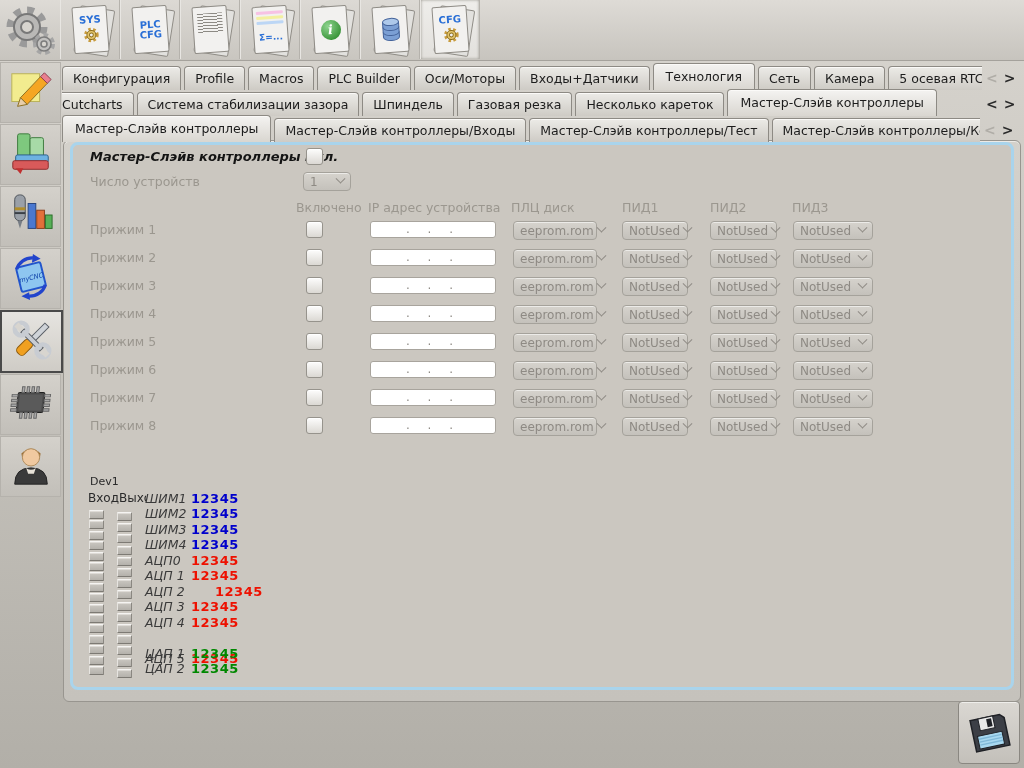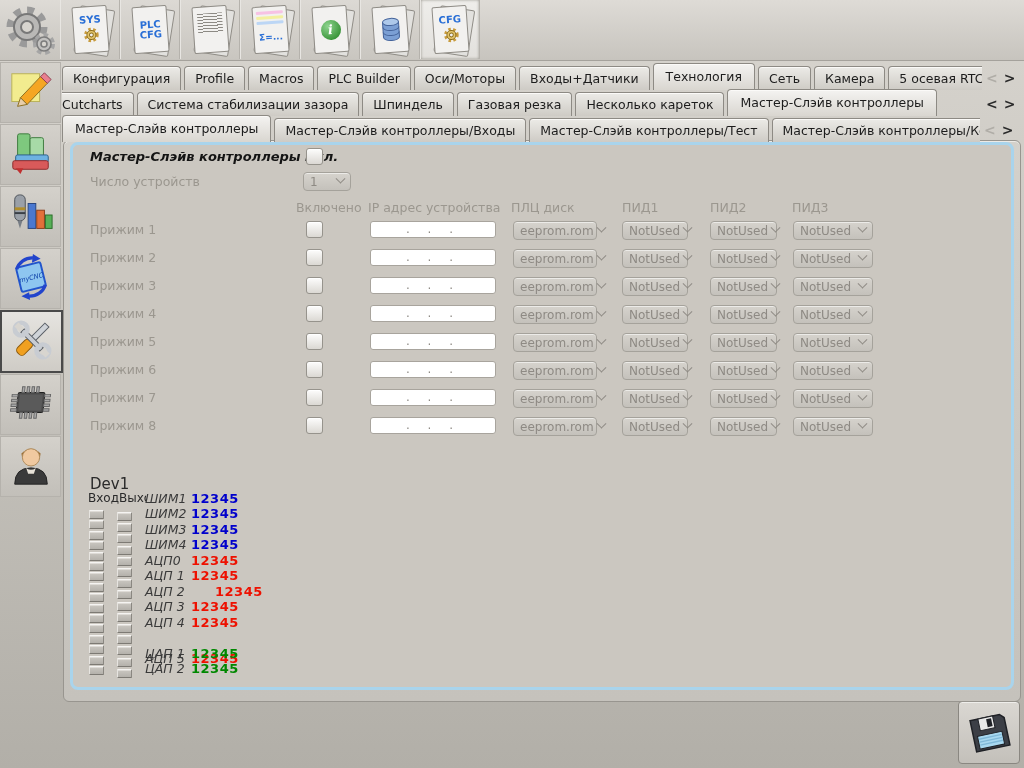--- a/index.html
+++ b/index.html
@@ -68,21 +68,21 @@
   .textin{height:15px;background:#fff;border:1px solid #a8a49d;border-radius:3px;
           color:#8e8a84;font-size:12px;line-height:15px;text-align:center;letter-spacing:7px;}
   .select{height:17px;border:1px solid #a5a29b;border-radius:4px;
           background:linear-gradient(#d6d3cd,#c4c1bb);box-shadow:inset 0 1px 0 rgba(255,255,255,.55);
           color:#8e8a84;font-size:12px;display:flex;align-items:center;justify-content:space-between;
           padding:0 6px 0 6px;}
   .chev{width:6px;height:6px;border-right:1.6px solid #8e8a84;border-bottom:1.6px solid #8e8a84;
         transform:rotate(45deg) translate(-2px,-2px);flex:none;margin-left:4px;}
 
   
-  .devtitle{font-size:15px;color:#2a2a2a;}
+  .devtitle{font-size:11px;color:#2a2a2a;}
   .iohead{font-size:12px;color:#2a2a2a;white-space:nowrap;overflow:hidden;}
   .led{position:absolute;width:13px;height:7px;border-radius:1px;
        background:linear-gradient(#cac7c1,#b4b1ab);
        border-top:1px solid #f5f4f2;border-left:1px solid #e6e4e0;
        border-right:1px solid #8a8781;border-bottom:1px solid #7d7a74;
        box-shadow:inset 0 1px 0 #dedbd6;}
   .sigrow{position:absolute;display:flex;align-items:baseline;height:15px;}
   .siglabel{font-size:12.5px;font-style:italic;color:#3a3a3a;width:46px;flex:none;}
   .sigval{font-size:13px;font-weight:bold;letter-spacing:0.5px;}
 

